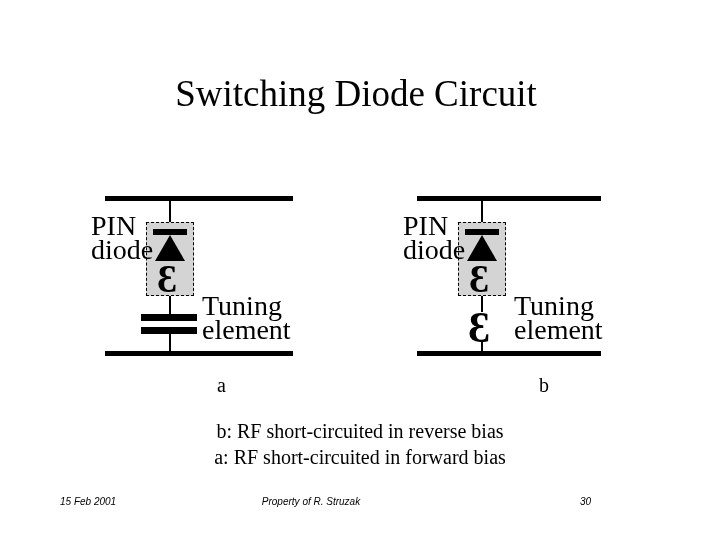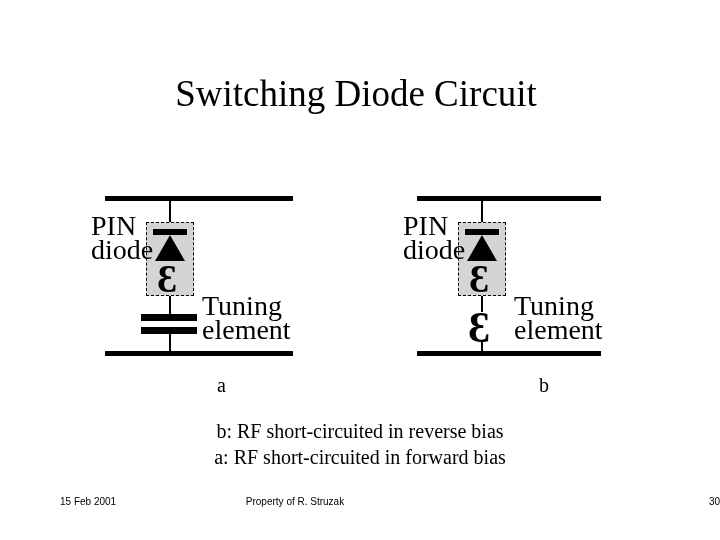--- a/index.html
+++ b/index.html
@@ -139,24 +139,25 @@
   }
 
   
   .footer {
     position: absolute;
     top: 496px;
     font-family: "Liberation Sans", "DejaVu Sans", sans-serif;
     font-size: 10px;
     line-height: 12px;
     color: #000000;
+    font-style: italic;
   }
   #footer-date  { left: 60px; }
-  #footer-owner { left: 0; width: 590px; text-align: center; }
-  #footer-page  { left: 0; width: 720px; text-align: right; padding-left: 580px; box-sizing: border-box; }
+  #footer-owner { left: 16px; width: 590px; text-align: center; }
+  #footer-page  { left: 0; width: 640px; text-align: left; padding-left: 580px; box-sizing: border-box; }
 </style>
 </head>
 <body>
 
 <div id="slide">
 
   <div id="slide-title">Switching Diode Circuit</div>
 
   <div class="circuit" id="circuit-a">
 

